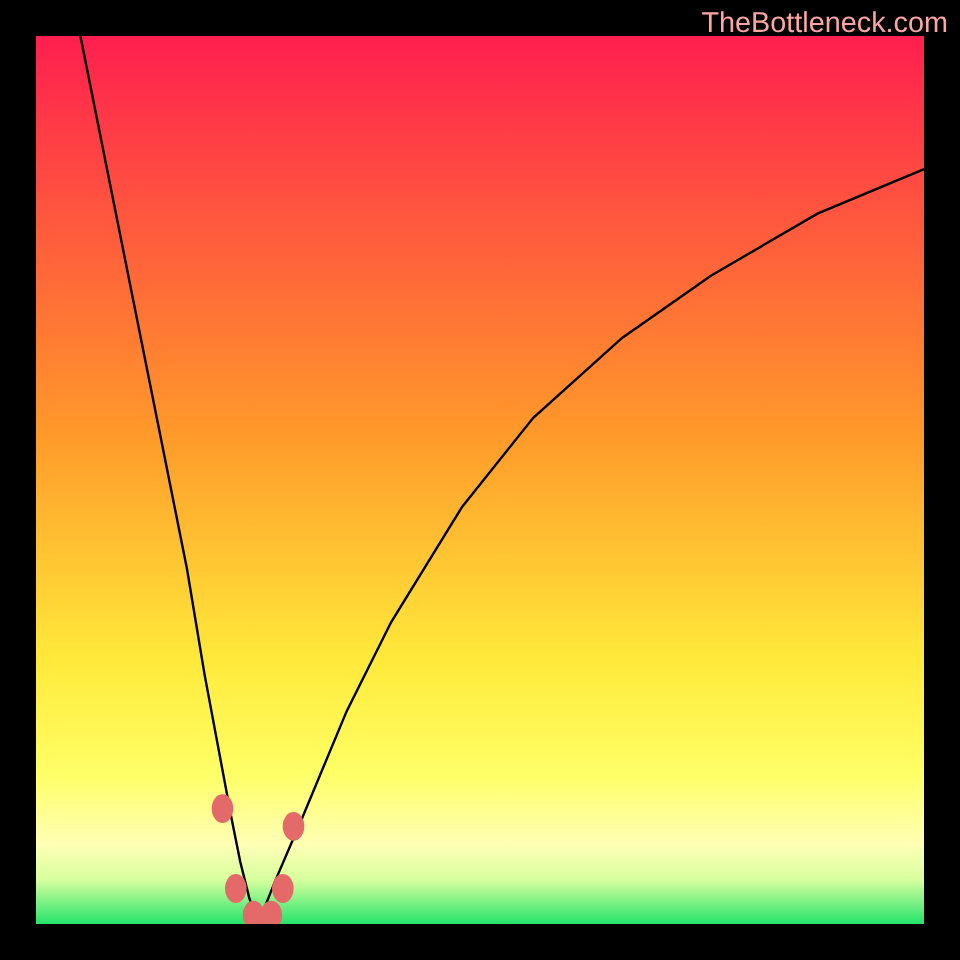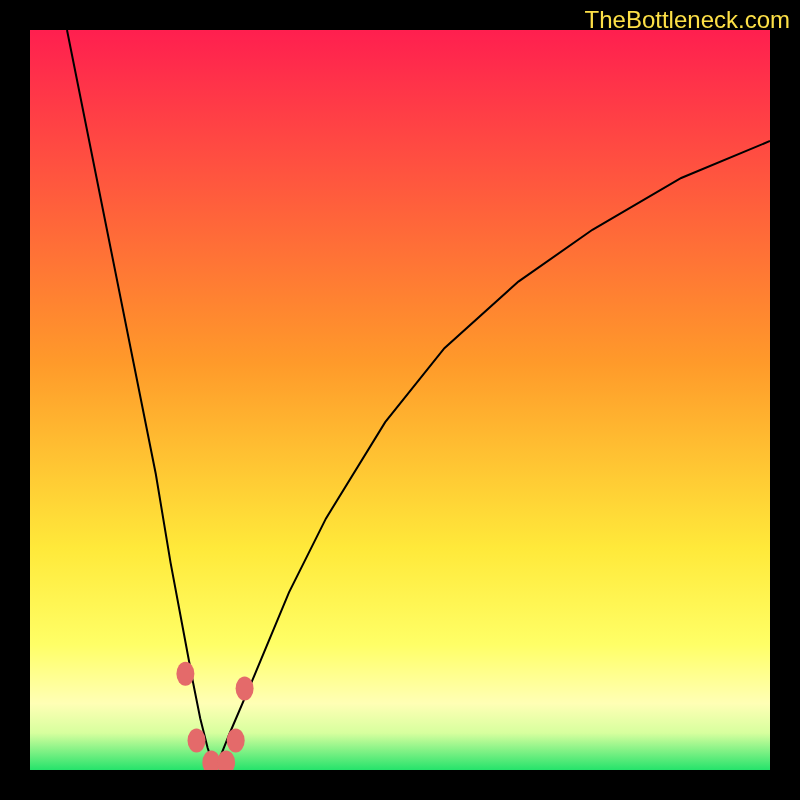--- a/index.html
+++ b/index.html
@@ -17,21 +17,21 @@
     top: 30px;
     width: 740px;
     height: 740px;
   }
   .watermark {
     position: absolute;
     top: 6px;
     right: 10px;
     font-family: Arial, Helvetica, sans-serif;
     font-size: 24px;
-    color: #fde047;
+    color: #fca5a5;
     letter-spacing: 0;
     font-weight: normal;
   }
 </style>
 </head>
 <body>
 
 <div class="watermark">TheBottleneck.com</div>
 <div class="chart-area">
   <svg id="chart-svg" width="740" height="740" viewBox="0 0 740 740">

